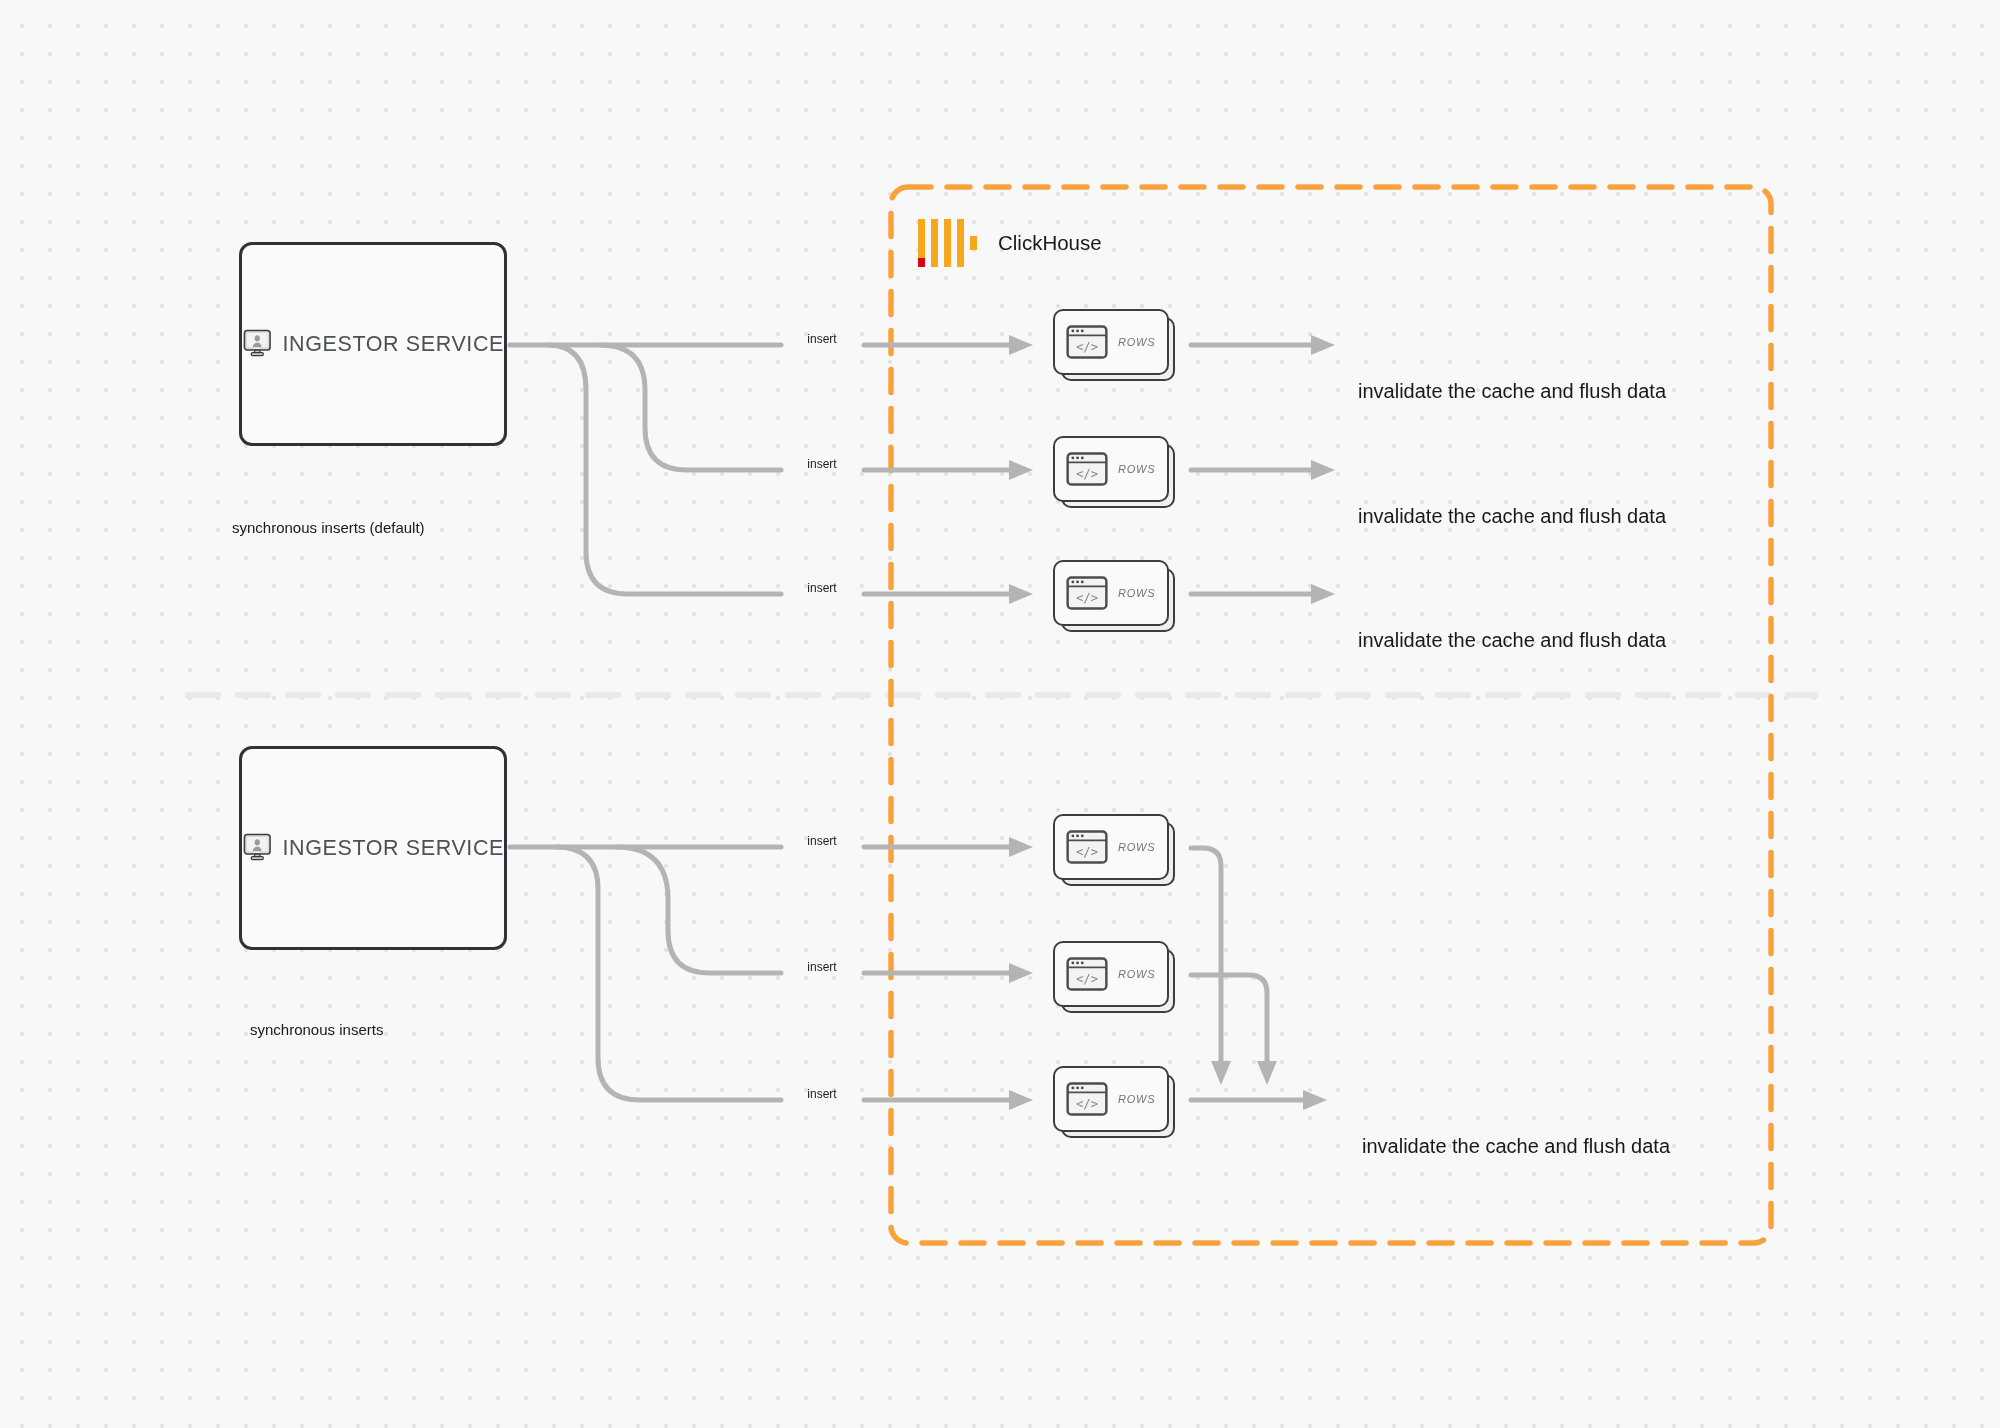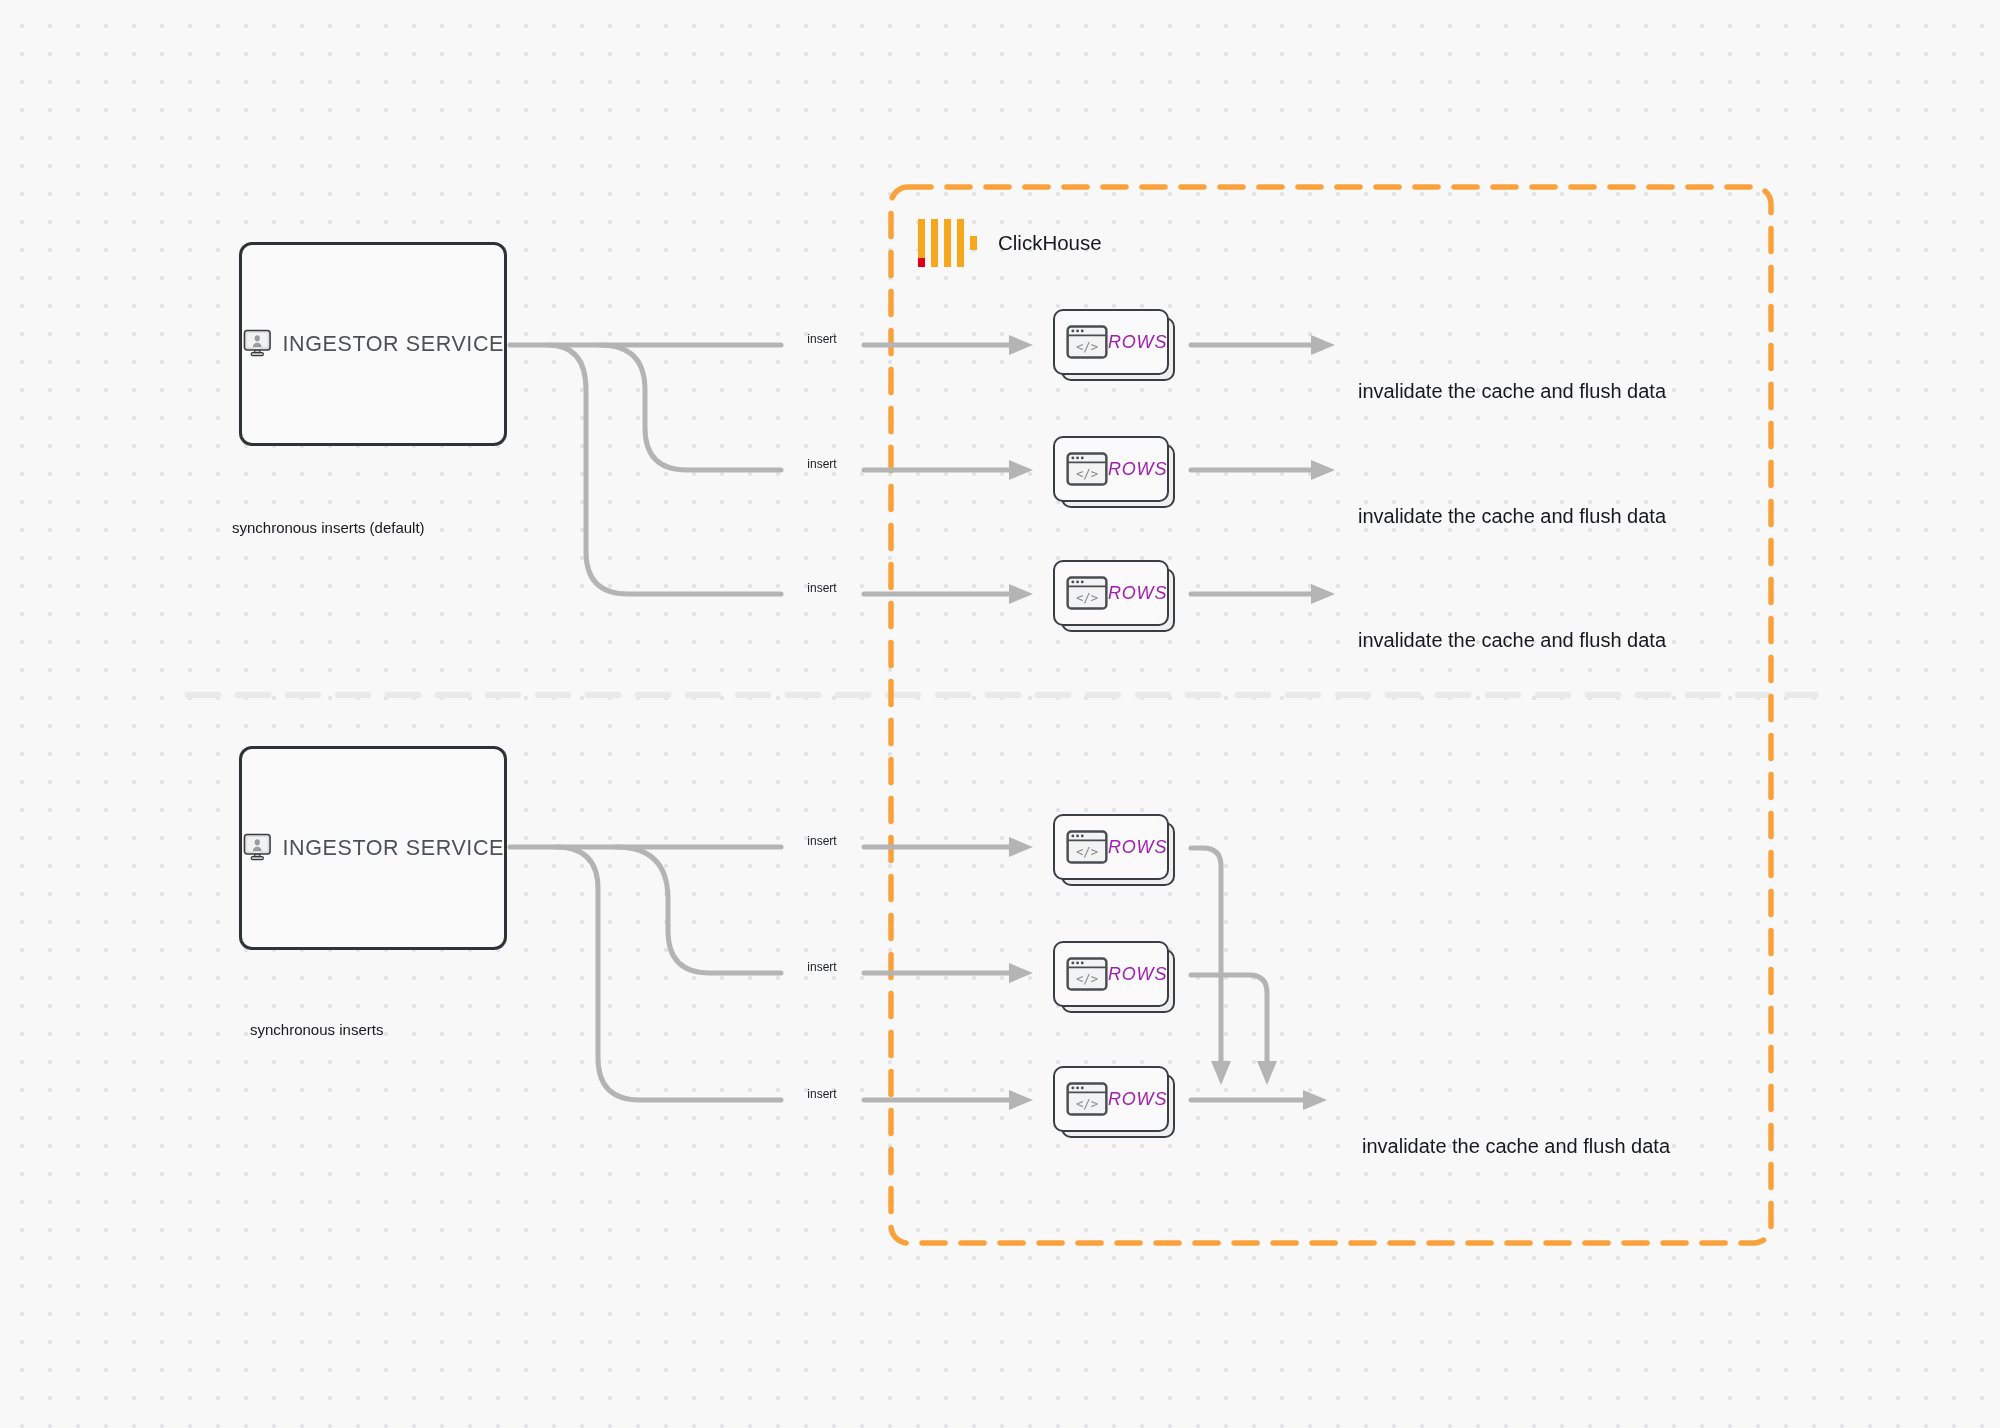--- a/index.html
+++ b/index.html
@@ -47,21 +47,22 @@
     position:absolute;left:8px;top:8px;width:114px;height:64px;
     background:#efefef;border:2.5px solid #3a3e42;border-radius:10px;box-sizing:border-box;
   }
   .rows-card .card-front{
     position:absolute;left:0;top:0;width:116px;height:66px;
     background:#fafafa;border:2.5px solid #3a3e42;border-radius:10px;box-sizing:border-box;
     display:flex;align-items:center;
   }
   .rows-card .win-icon{margin-left:11px;width:42px;height:34px;flex:none;}
   .rows-card .rows-label{
-    font-size:18px;font-style:italic;color:#a21caf;letter-spacing:.8px;
+    margin-left:10px;
+    font-size:11px;font-style:italic;color:#737373;letter-spacing:.8px;
   }
   .insert-label{
     position:absolute;width:86px;text-align:center;
     font-size:12px;color:#202326;white-space:nowrap;
   }
   .result-label{
     position:absolute;
     font-size:20px;color:#17191c;white-space:nowrap;margin-top:48px;
   }
 </style>

